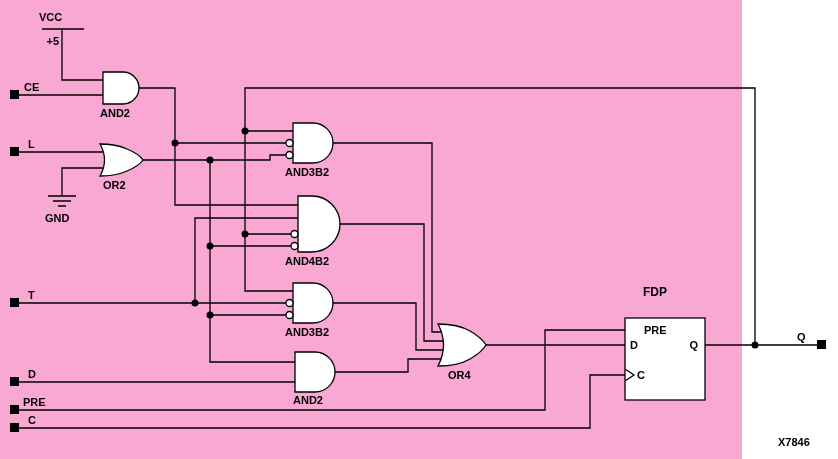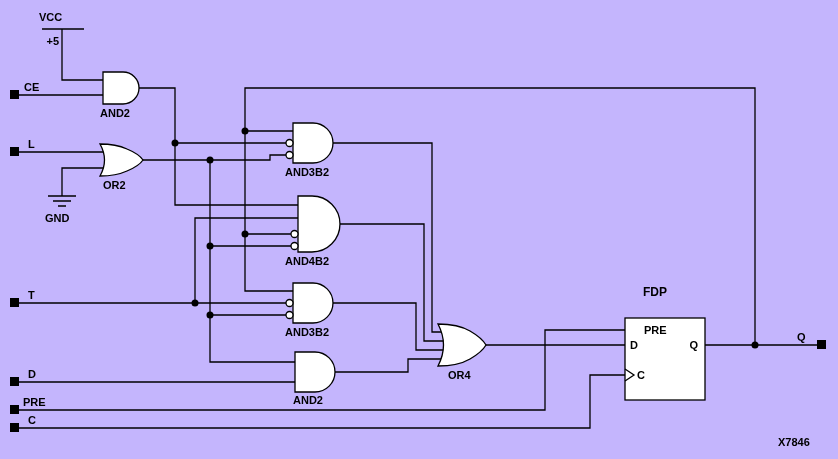--- a/index.html
+++ b/index.html
@@ -1,18 +1,18 @@
 <!DOCTYPE html>
 <html><head>
 <meta charset="utf-8">
 <style>
   html, body { margin: 0; padding: 0; background: #ffffff; }
   .canvas {
-    width: 838px; height: 459px; position: relative;
-    background: #c4b5fd;
+    width: 742px; height: 459px; position: relative;
+    background: #f9a8d4;
     font-family: "Liberation Sans", sans-serif;
   }
   svg text {
     font-family: "Liberation Sans", sans-serif;
     font-weight: bold;
     fill: #000000;
   }
   .net-label  { font-size: 11px; }
   .gate-label { font-size: 11px; }
   .title-label{ font-size: 12px; }

